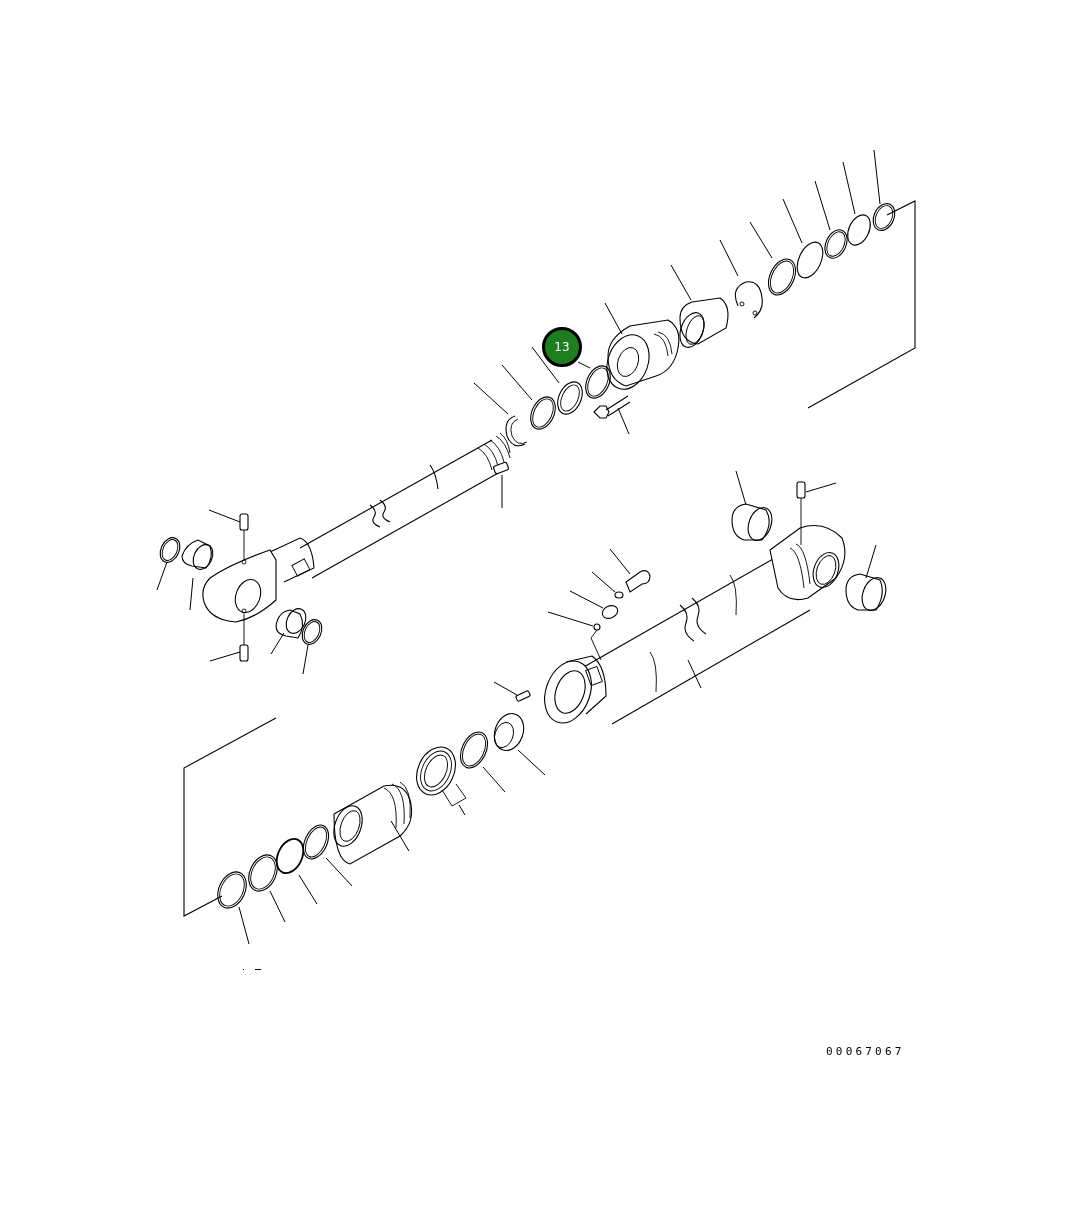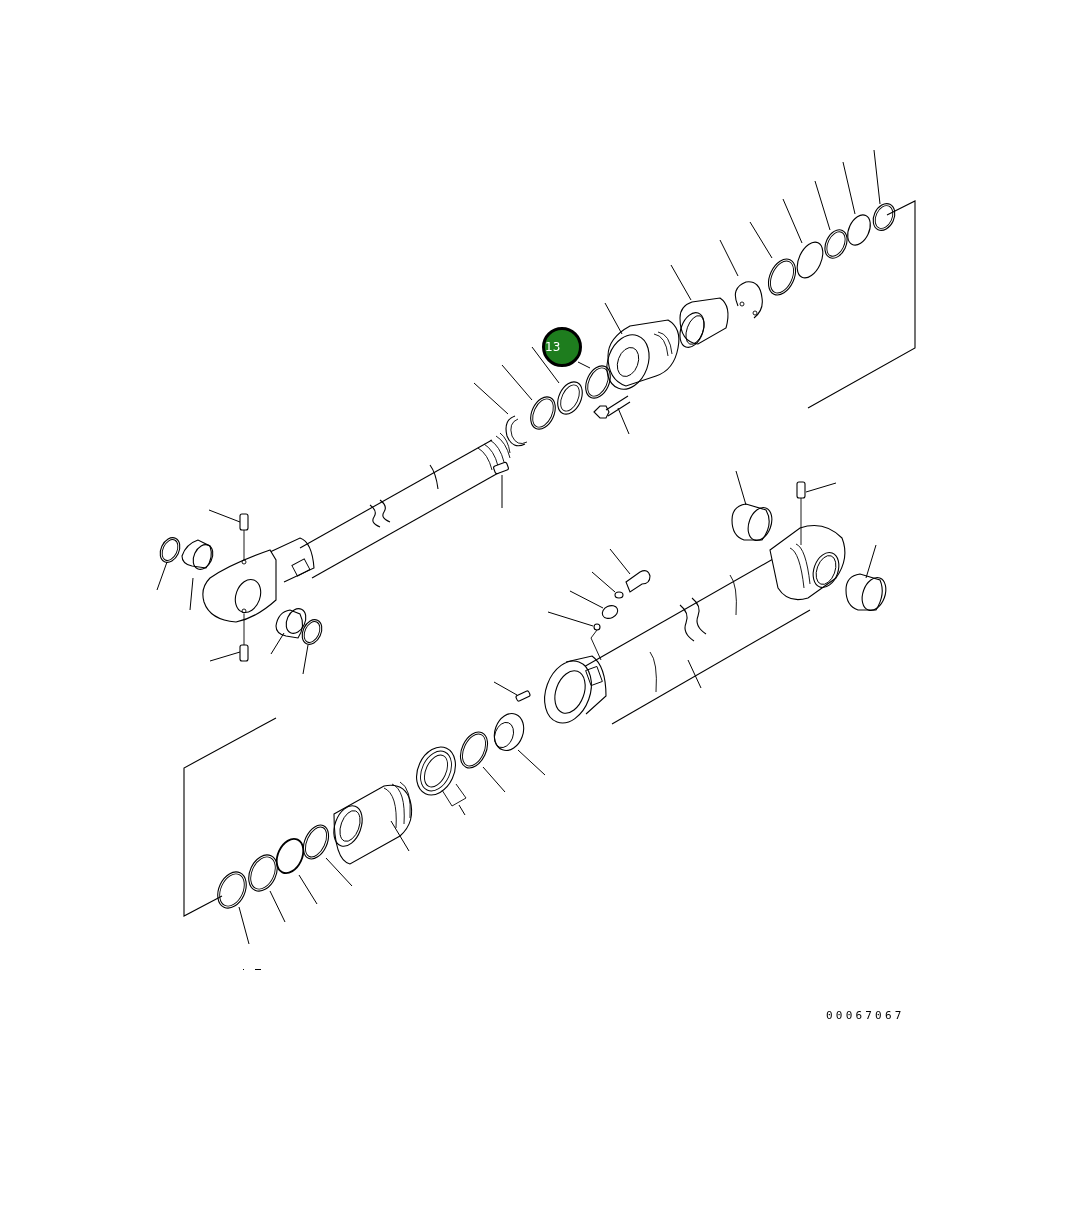--- a/index.html
+++ b/index.html
@@ -4,22 +4,22 @@
 <style>
   html, body { margin: 0; padding: 0; background: #ffffff; }
   body { width: 1066px; height: 1206px; position: relative; overflow: hidden; font-family: "DejaVu Sans", sans-serif; }
   #diagram { position: absolute; left: 0; top: 0; width: 1066px; height: 1206px; }
   .ln { fill: none; stroke: #000; stroke-width: 1.1; }
   .thin { fill: none; stroke: #000; stroke-width: 0.9; }
   .leader { fill: none; stroke: #000; stroke-width: 1; }
   .fillw { fill: #fff; stroke: #000; stroke-width: 1.1; }
   .callout { position: absolute; left: 542px; top: 327px; width: 40px; height: 40px; border-radius: 50%;
     background: #1e7d1e; border: 3px solid #000; box-sizing: border-box; color: #fff;
-    font: 12px "DejaVu Sans", sans-serif; display: flex; align-items: center; cursor: pointer; }
-  .drawing-no { position: absolute; left: 826px; top: 1009px; font: 11px "DejaVu Sans Mono", monospace; letter-spacing: 3.2px; color: #000; }
+    font: 12px "DejaVu Sans", sans-serif; display: flex; align-items: center; justify-content: center; cursor: pointer; }
+  .drawing-no { position: absolute; left: 826px; top: 1045px; font: 11px "DejaVu Sans Mono", monospace; letter-spacing: 3.2px; color: #000; }
   .frag { position: absolute; left: 243px; top: 966px; width: 20px; height: 4px; }
   .frag i { position: absolute; top: 3px; height: 1px; background: #000; }
 </style>
 </head>
 <body>
 
 <svg id="diagram" viewBox="0 0 1066 1206" xmlns="http://www.w3.org/2000/svg">
 
   <g>
     <polyline class="ln" points="887,215 915,201 915,348 808,408"></polyline>

